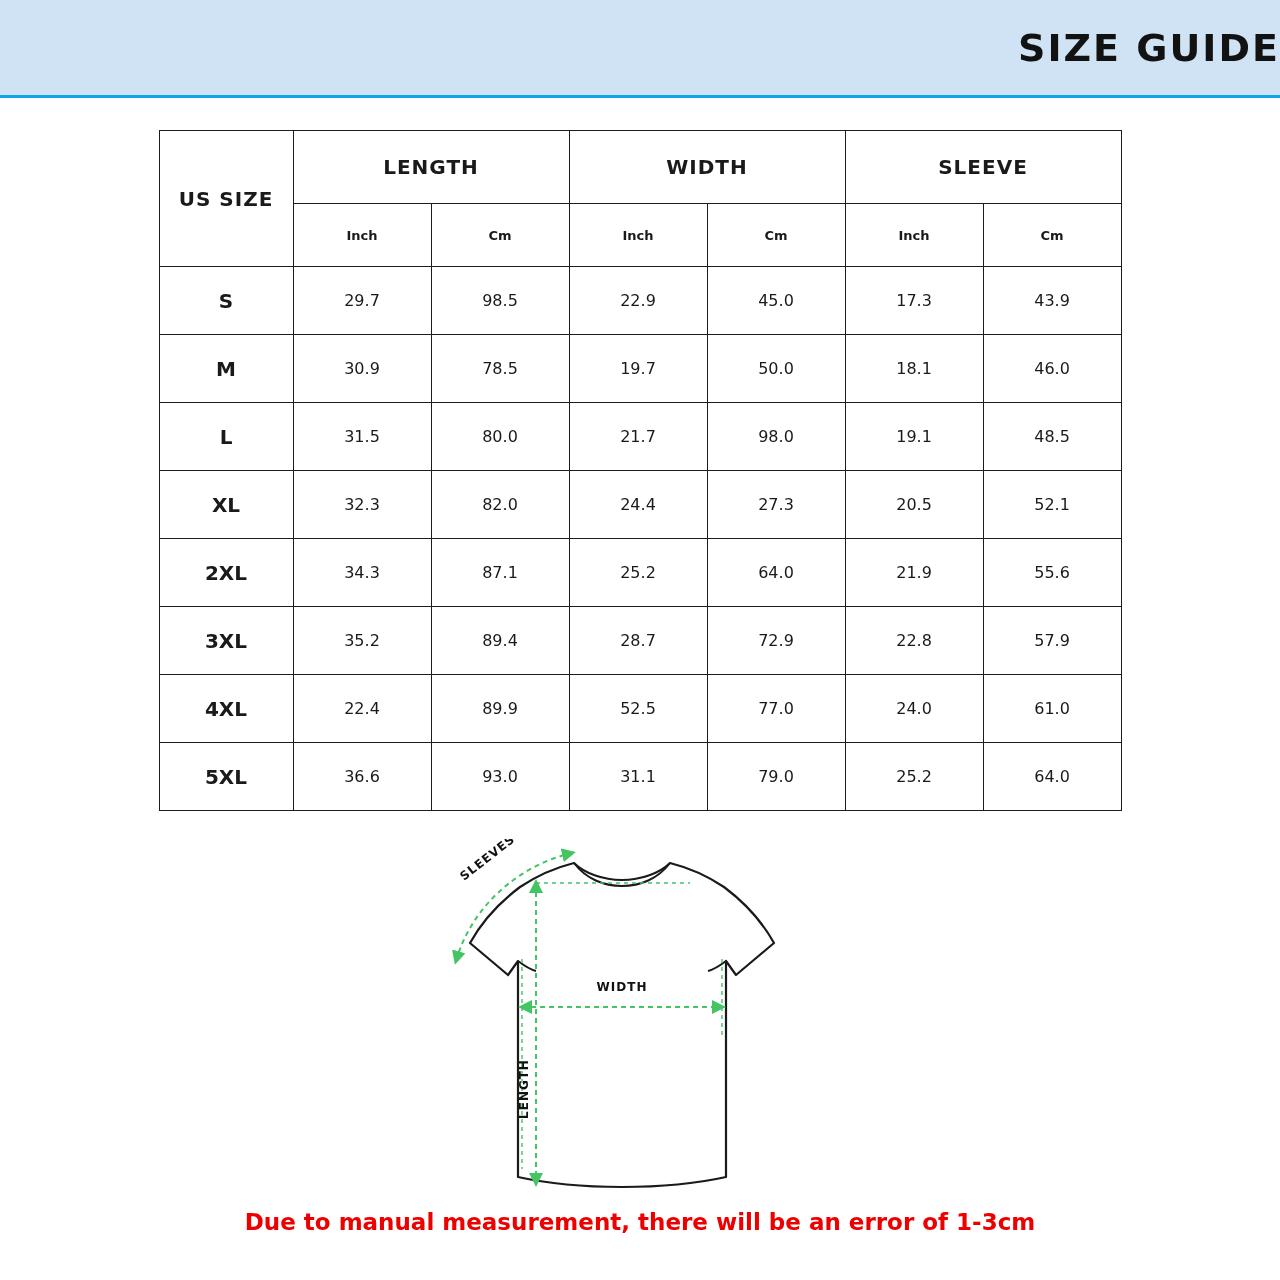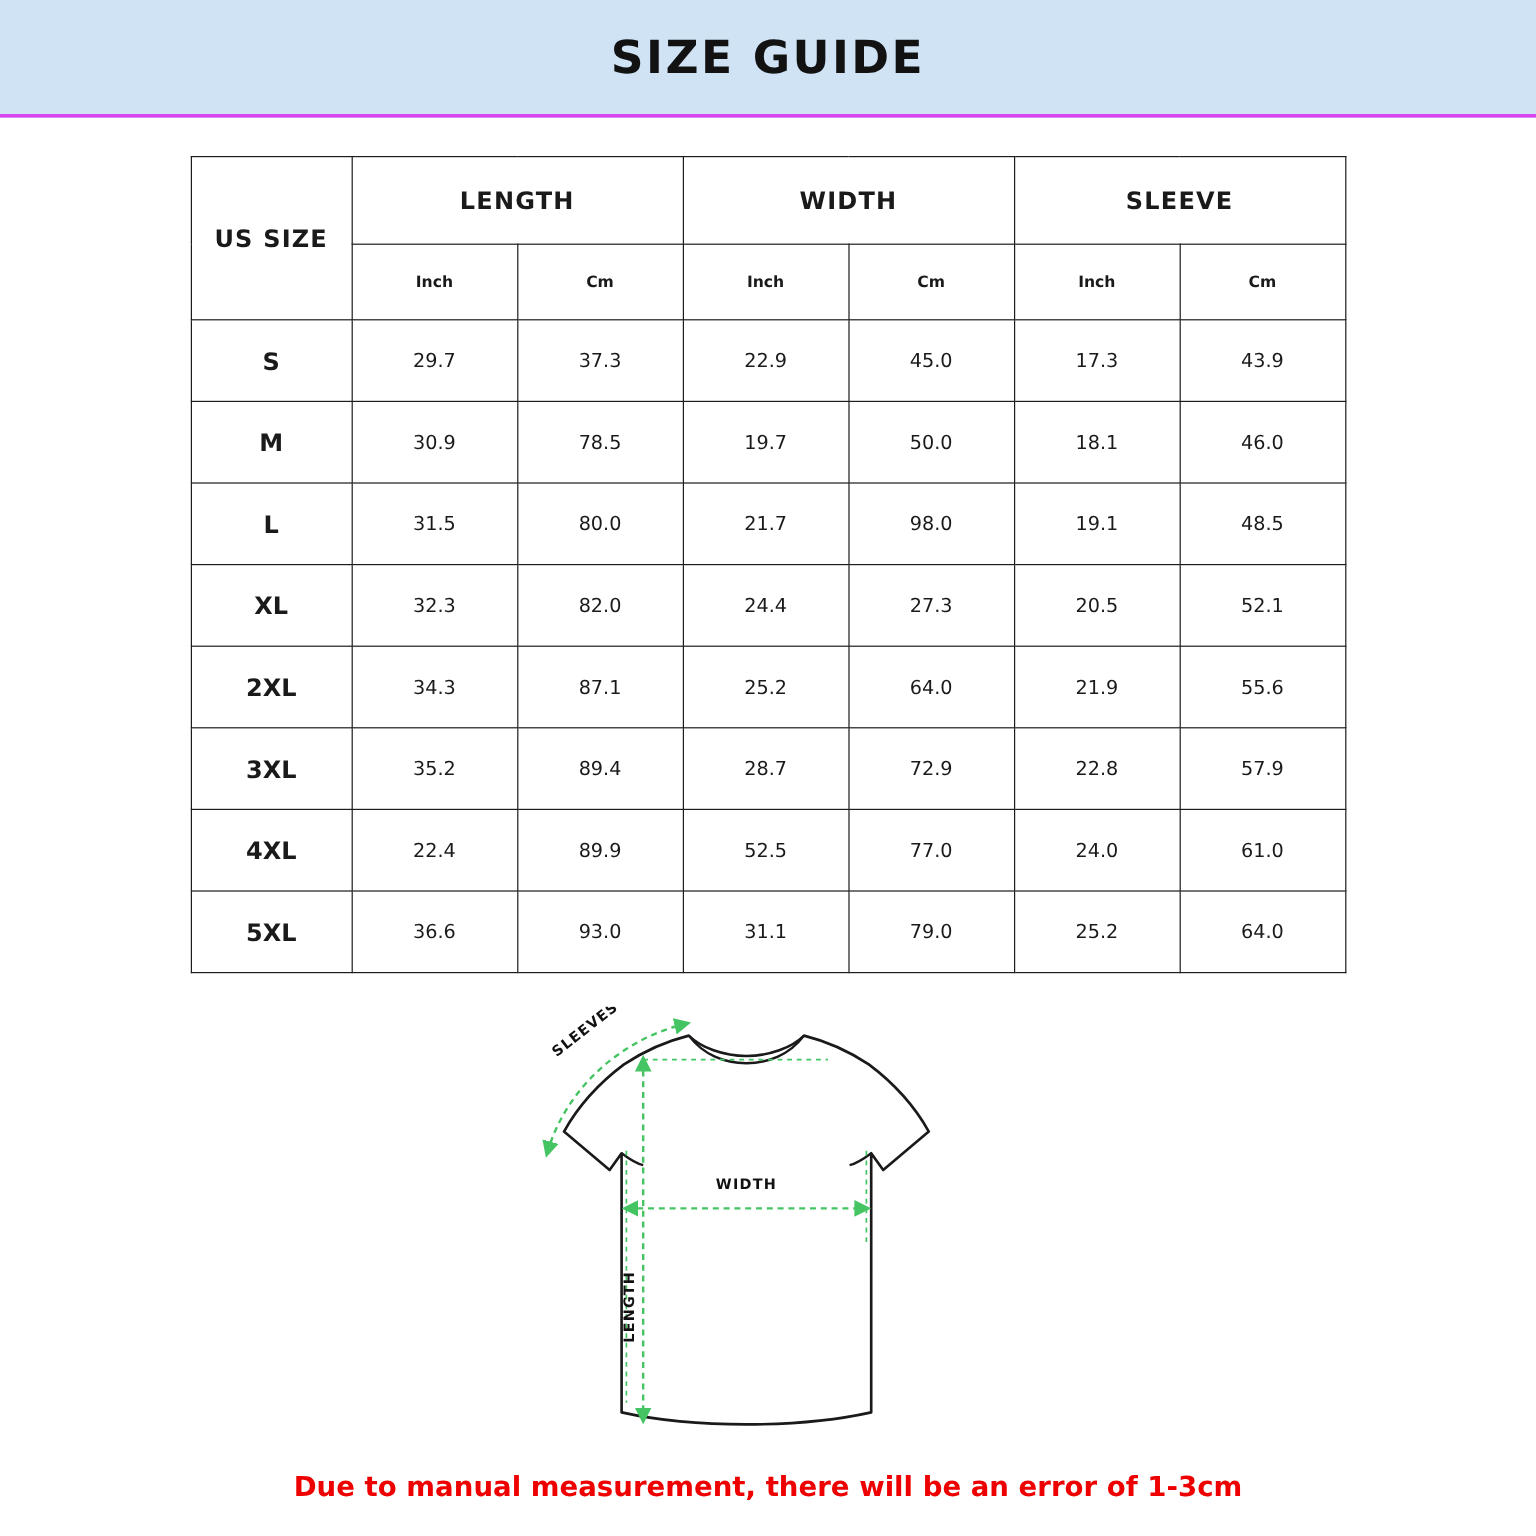--- a/index.html
+++ b/index.html
@@ -14,24 +14,24 @@
     color: #1a1a1a;
     overflow: hidden;
     position: relative;
   }
 
   
   .header-band {
     width: 1280px;
     height: 98px;
     background: #cfe3f5;
-    border-bottom: 3px solid #d946ef;
+    border-bottom: 3px solid #0ea5e9;
     display: flex;
     align-items: center;
-    justify-content: center;
+    justify-content: flex-end;
     box-sizing: border-box;
   }
   .header-title {
     font-size: 38px;
     font-weight: bold;
     letter-spacing: 2px;
     color: #121212;
     font-family: "DejaVu Sans", sans-serif;
   }
 
@@ -81,21 +81,20 @@
     width: 560px;
     height: 370px;
     position: relative;
   }
   .diagram svg {
     display: block;
   }
 
   
   .footnote {
-    margin-top: 18px;
     text-align: center;
     color: #ee0000;
     font-size: 23px;
     font-weight: bold;
     font-family: "DejaVu Sans", sans-serif;
   }
 </style>
 </head>
 <body>
 
@@ -128,21 +127,21 @@
         <td>Cm</td>
         <td>Inch</td>
         <td>Cm</td>
       </tr>
 
     </thead>
     <tbody>
       <tr class="data-row">
         <td class="size-cell">S</td>
         <td>29.7</td>
-        <td>37.3</td>
+        <td>98.5</td>
         <td>22.9</td>
         <td>45.0</td>
         <td>17.3</td>
         <td>43.9</td>
       </tr>
       <tr class="data-row">
         <td class="size-cell">M</td>
         <td>30.9</td>
         <td>78.5</td>
         <td>19.7</td>

